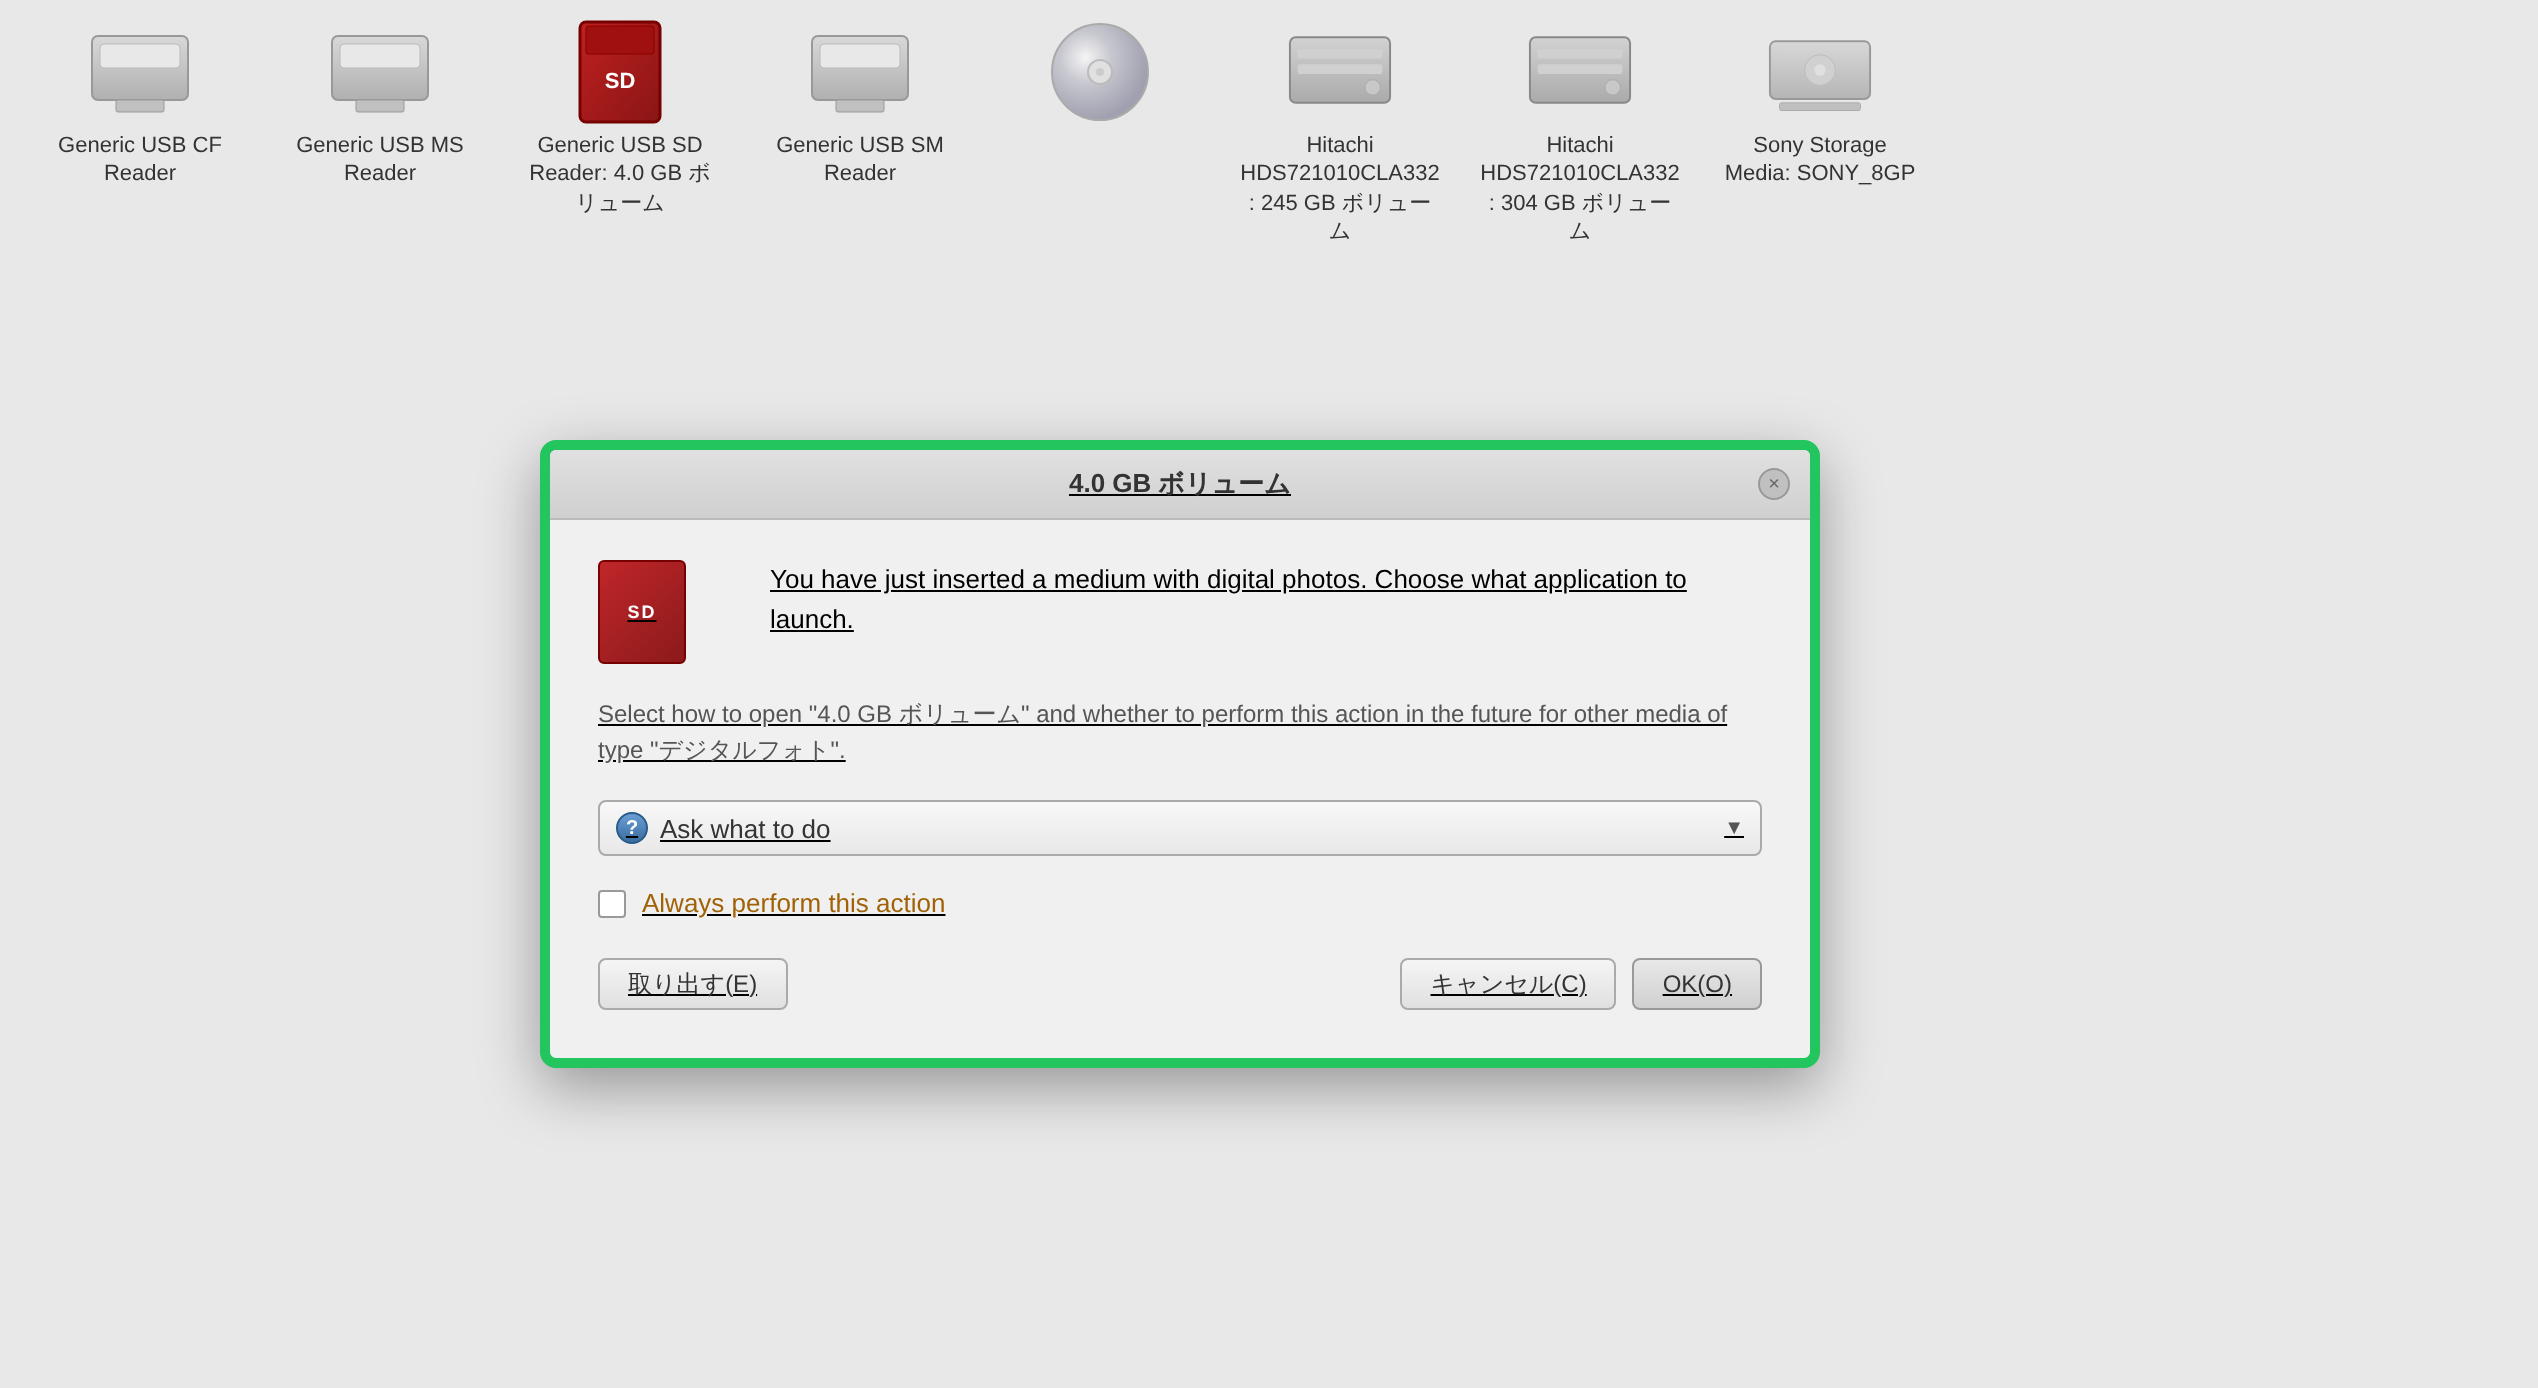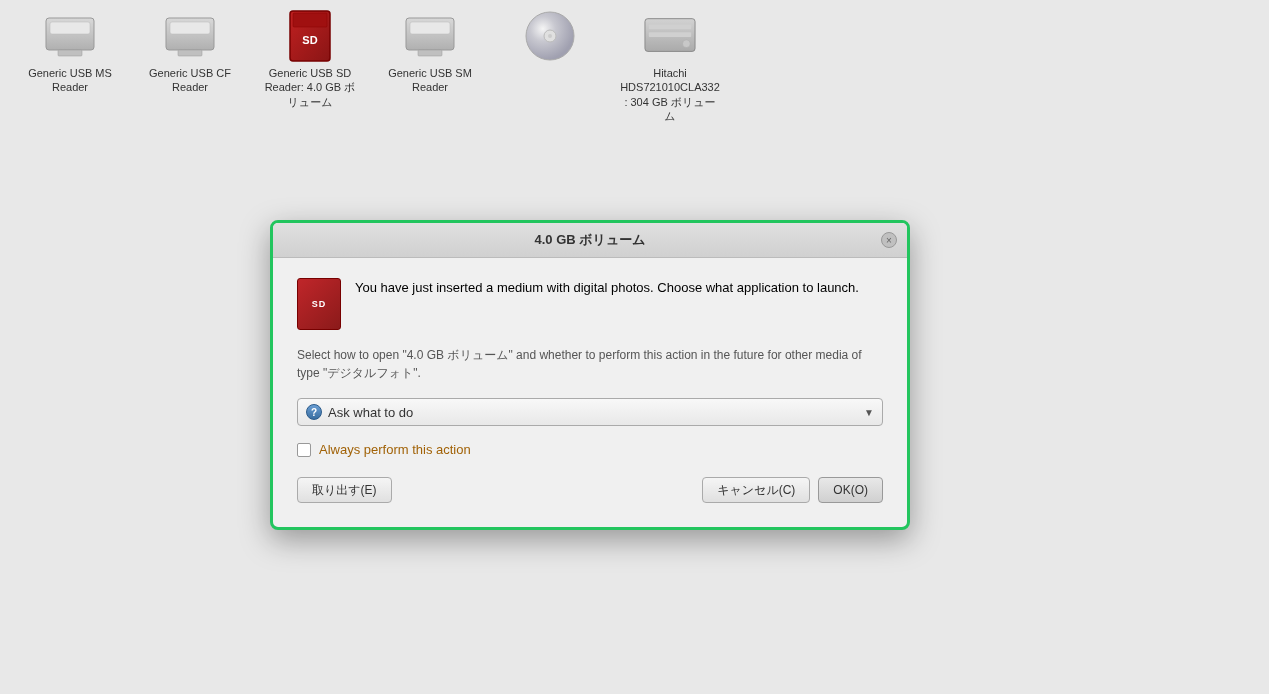--- a/index.html
+++ b/index.html
@@ -60,26 +60,27 @@
       top: 0; left: 0; right: 0; bottom: 0;
       display: flex;
       align-items: center;
       justify-content: center;
     }
 
     .dialog {
       width: 640px;
       background: #f0f0f0;
       border-radius: 8px;
-      border: 3px solid #22c55e;
+      border: 5px solid #22c55e;
       box-shadow: 0 10px 30px rgba(0,0,0,0.35);
       overflow: hidden;
       position: absolute;
       top: 220px;
       left: 270px;
+      text-decoration: underline;
     }
 
     .dialog-titlebar {
       background: linear-gradient(180deg, #e0e0e0 0%, #d0d0d0 100%);
       padding: 8px 12px;
       display: flex;
       align-items: center;
       justify-content: center;
       border-bottom: 1px solid #bbb;
       position: relative;
@@ -137,20 +138,21 @@
       font-size: 9px;
       font-weight: bold;
       letter-spacing: 1px;
     }
 
     .dialog-main-text {
       font-size: 13px;
       color: #000;
       line-height: 1.5;
       font-weight: normal;
+      margin-left: 28px;
     }
 
     .dialog-sub-text {
       font-size: 12px;
       color: #555;
       line-height: 1.5;
       margin-bottom: 16px;
     }
 
     
@@ -261,49 +263,49 @@
 </head>
 <body>
 
 <div class="desktop">
 
   <div class="icon-row">
 
     <div class="desktop-icon">
       <div class="icon-img">
         <svg width="52" height="44" viewBox="0 0 52 44">
+          <rect x="2" y="4" width="48" height="32" rx="3" fill="url(#usbGrad)" stroke="#999" stroke-width="1"></rect>
+          <rect x="6" y="8" width="40" height="12" rx="2" fill="#e8e8e8" stroke="#bbb" stroke-width="0.5"></rect>
+          <rect x="14" y="36" width="24" height="6" rx="1" fill="#c0c0c0" stroke="#999" stroke-width="0.5"></rect>
+          <defs>
+            <linearGradient id="usbGrad" x1="0" y1="0" x2="0" y2="1">
+              <stop offset="0%" stop-color="#d8d8d8"></stop>
+              <stop offset="100%" stop-color="#b0b0b0"></stop>
+            </linearGradient>
+          </defs>
+        </svg>
+      </div>
+      <span class="icon-label">Generic USB CF Reader</span>
+    </div>
+
+    <div class="desktop-icon">
+      <div class="icon-img">
+        <svg width="52" height="44" viewBox="0 0 52 44">
           <rect x="2" y="4" width="48" height="32" rx="3" fill="url(#usbGrad2)" stroke="#999" stroke-width="1"></rect>
           <rect x="6" y="8" width="40" height="12" rx="2" fill="#e8e8e8" stroke="#bbb" stroke-width="0.5"></rect>
           <rect x="14" y="36" width="24" height="6" rx="1" fill="#c0c0c0" stroke="#999" stroke-width="0.5"></rect>
           <defs>
             <linearGradient id="usbGrad2" x1="0" y1="0" x2="0" y2="1">
               <stop offset="0%" stop-color="#d8d8d8"></stop>
               <stop offset="100%" stop-color="#b0b0b0"></stop>
             </linearGradient>
           </defs>
         </svg>
       </div>
       <span class="icon-label">Generic USB MS Reader</span>
-    </div>
-
-    <div class="desktop-icon">
-      <div class="icon-img">
-        <svg width="52" height="44" viewBox="0 0 52 44">
-          <rect x="2" y="4" width="48" height="32" rx="3" fill="url(#usbGrad)" stroke="#999" stroke-width="1"></rect>
-          <rect x="6" y="8" width="40" height="12" rx="2" fill="#e8e8e8" stroke="#bbb" stroke-width="0.5"></rect>
-          <rect x="14" y="36" width="24" height="6" rx="1" fill="#c0c0c0" stroke="#999" stroke-width="0.5"></rect>
-          <defs>
-            <linearGradient id="usbGrad" x1="0" y1="0" x2="0" y2="1">
-              <stop offset="0%" stop-color="#d8d8d8"></stop>
-              <stop offset="100%" stop-color="#b0b0b0"></stop>
-            </linearGradient>
-          </defs>
-        </svg>
-      </div>
-      <span class="icon-label">Generic USB CF Reader</span>
     </div>
 
     <div class="desktop-icon">
       <div class="icon-img">
         <svg width="44" height="54" viewBox="0 0 44 54">
           <rect x="2" y="2" width="40" height="50" rx="3" fill="url(#sdGrad)" stroke="#700" stroke-width="1.5"></rect>
           <rect x="5" y="4" width="34" height="14" rx="1" fill="#a01010" stroke="#800" stroke-width="0.5"></rect>
           <text x="22" y="35" text-anchor="middle" fill="white" font-size="11" font-weight="bold" font-family="Arial">SD</text>
           <defs>
             <linearGradient id="sdGrad" x1="0" y1="0" x2="1" y2="1">
@@ -343,39 +345,73 @@
             <radialGradient id="dvdGrad" cx="35%" cy="35%" r="65%">
               <stop offset="0%" stop-color="#f5f5f5"></stop>
               <stop offset="40%" stop-color="#c8c8d0"></stop>
               <stop offset="100%" stop-color="#a0a0b0"></stop>
             </radialGradient>
           </defs>
         </svg>
       </div>
     </div>
 
+    <div class="desktop-icon">
+      <div class="icon-img">
+        <svg width="54" height="44" viewBox="0 0 54 44">
+          <rect x="1" y="4" width="52" height="34" rx="3" fill="url(#hddGrad)" stroke="#888" stroke-width="1"></rect>
+          <rect x="5" y="10" width="44" height="5" rx="1" fill="#d0d0d0"></rect>
+          <rect x="5" y="18" width="44" height="5" rx="1" fill="#d0d0d0"></rect>
+          <circle cx="44" cy="30" r="4" fill="#c8c8c8" stroke="#aaa" stroke-width="0.5"></circle>
+          <defs>
+            <linearGradient id="hddGrad" x1="0" y1="0" x2="0" y2="1">
+              <stop offset="0%" stop-color="#d2d2d2"></stop>
+              <stop offset="100%" stop-color="#aaaaaa"></stop>
+            </linearGradient>
+          </defs>
+        </svg>
+      </div>
+      <span class="icon-label">Hitachi HDS721010CLA332: 245 GB ボリューム</span>
+    </div>
 
     <div class="desktop-icon">
       <div class="icon-img">
         <svg width="54" height="44" viewBox="0 0 54 44">
           <rect x="1" y="4" width="52" height="34" rx="3" fill="url(#hddGrad2)" stroke="#888" stroke-width="1"></rect>
           <rect x="5" y="10" width="44" height="5" rx="1" fill="#d0d0d0"></rect>
           <rect x="5" y="18" width="44" height="5" rx="1" fill="#d0d0d0"></rect>
           <circle cx="44" cy="30" r="4" fill="#c8c8c8" stroke="#aaa" stroke-width="0.5"></circle>
           <defs>
             <linearGradient id="hddGrad2" x1="0" y1="0" x2="0" y2="1">
               <stop offset="0%" stop-color="#d2d2d2"></stop>
               <stop offset="100%" stop-color="#aaaaaa"></stop>
             </linearGradient>
           </defs>
         </svg>
       </div>
       <span class="icon-label">Hitachi HDS721010CLA332: 304 GB ボリューム</span>
     </div>
 
+    <div class="desktop-icon">
+      <div class="icon-img">
+        <svg width="54" height="44" viewBox="0 0 54 44">
+          <rect x="1" y="6" width="52" height="30" rx="3" fill="url(#usbGrad4)" stroke="#999" stroke-width="1"></rect>
+          <circle cx="27" cy="21" r="8" fill="#d0d0d0" stroke="#bbb" stroke-width="0.5"></circle>
+          <circle cx="27" cy="21" r="3" fill="#e0e0e0"></circle>
+          <rect x="6" y="38" width="42" height="4" rx="1" fill="#c0c0c0" stroke="#aaa" stroke-width="0.5"></rect>
+          <defs>
+            <linearGradient id="usbGrad4" x1="0" y1="0" x2="0" y2="1">
+              <stop offset="0%" stop-color="#d8d8d8"></stop>
+              <stop offset="100%" stop-color="#b5b5b5"></stop>
+            </linearGradient>
+          </defs>
+        </svg>
+      </div>
+      <span class="icon-label">Sony Storage Media: SONY_8GP</span>
+    </div>
   </div>
 
 
   <div class="dialog-overlay">
     <div class="dialog">
 
       <div class="dialog-titlebar">
         <span class="dialog-title">4.0 GB ボリューム</span>
         <div class="dialog-close">
           <span>×</span>

